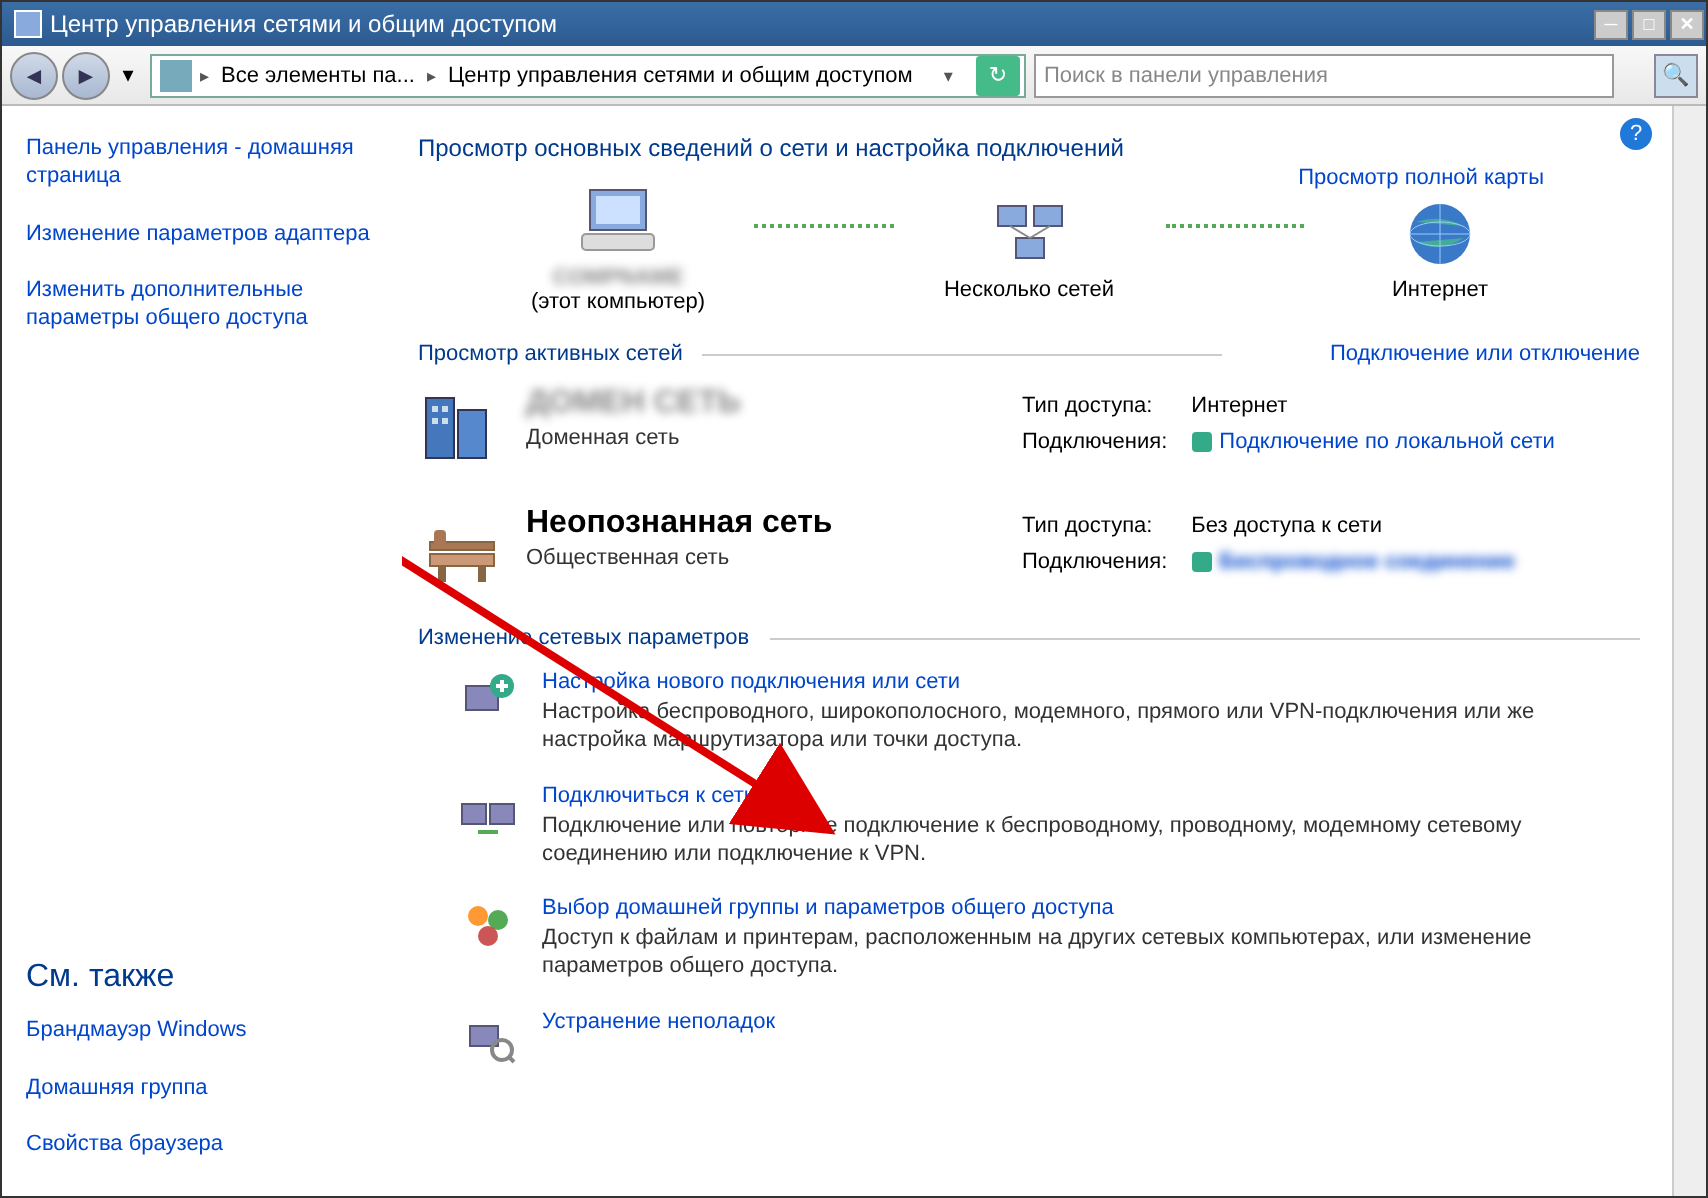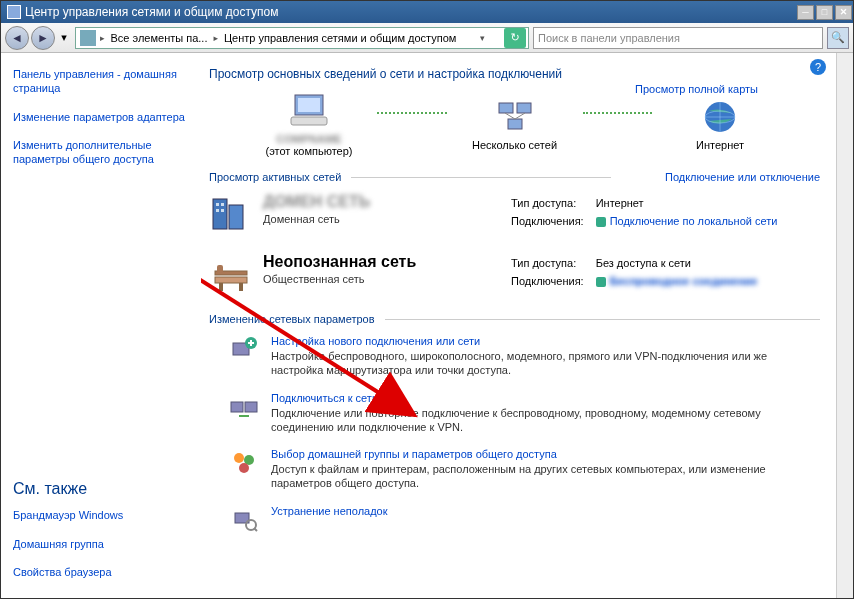--- a/index.html
+++ b/index.html
@@ -10,32 +10,32 @@
     .win-buttons { margin-left: auto; display: flex; }
     .win-btn { width: 17px; height: 15px; background: #ccc; border: 1px solid #888; margin: 2px 1px; display: flex; align-items: center; justify-content: center; font-size: 9px; font-weight: bold; cursor: pointer; }
     .toolbar { background: linear-gradient(#f8f8f8, #e8e8e8); height: 30px; border-bottom: 1px solid #bbb; display: flex; align-items: center; padding: 0 4px; }
     .navbtn { width: 24px; height: 24px; border-radius: 12px; background: linear-gradient(#d0d9e8, #a8b8d0); border: 1px solid #888; margin-right: 2px; display: flex; align-items: center; justify-content: center; cursor: pointer; color: #335; font-size: 12px; }
     .dropbtn { width: 14px; height: 24px; display: flex; align-items: center; justify-content: center; cursor: pointer; }
     .addressbar { flex: 1; height: 22px; background: #fff; border: 1px solid #7a9; margin: 0 4px; display: flex; align-items: center; padding: 0 2px; }
     .addr-icon { width: 16px; height: 16px; background: #7ab; margin: 0 2px; }
     .addr-seg { padding: 0 4px; cursor: pointer; font-size: 11px; }
     .addr-chev { font-size: 9px; color: #555; padding: 0 2px; }
     .refresh-btn { width: 22px; height: 20px; background: #4b8; border-radius: 2px; margin-left: auto; display: flex; align-items: center; justify-content: center; color: #fff; cursor: pointer; }
-    .searchbar { width: 290px; height: 22px; background: #fff; border: 1px solid #999; display: flex; align-items: center; padding: 0 4px; color: #888; margin-right: 4px; }
+    .searchbar { width: 290px; height: 22px; background: #fff; border: 1px solid #999; display: flex; align-items: center; padding: 0 4px; color: #888; margin-right: 20px; }
     .search-btn { width: 22px; height: 22px; background: #cde; border: 1px solid #889; display: flex; align-items: center; justify-content: center; cursor: pointer; }
     .content { flex: 1; display: flex; overflow: hidden; background: #fff; }
     .sidebar { width: 200px; padding: 14px 12px; border-right: none; }
     .sidebar-link { color: #0046cc; font-size: 11px; margin-bottom: 14px; cursor: pointer; line-height: 1.3; }
     .sidebar-sep { height: 200px; }
     .sidebar-hdr { color: #003a8c; font-size: 16px; margin-bottom: 10px; }
     .main { flex: 1; padding: 14px 16px 10px 8px; position: relative; overflow: hidden; }
     .help-icon { position: absolute; top: 6px; right: 10px; width: 16px; height: 16px; border-radius: 8px; background: #2078d8; color: #fff; font-size: 11px; display: flex; align-items: center; justify-content: center; cursor: pointer; }
     .heading { color: #003a8c; font-size: 12px; margin-bottom: 12px; font-weight: normal; }
     .network-diagram { display: flex; align-items: center; justify-content: center; gap: 8px; margin: 10px 40px 8px 40px; position: relative; }
-    .map-link { position: absolute; top: -10px; right: 22px; color: #0046cc; cursor: pointer; padding-left: 23px; }
+    .map-link { position: absolute; top: -10px; right: 8px; color: #0046cc; cursor: pointer; padding-left: 23px; }
     .node { display: flex; flex-direction: column; align-items: center; width: 120px; }
     .node-icon { width: 40px; height: 36px; margin-bottom: 4px; }
     .node-label { font-size: 11px; text-align: center; }
     .conn-line { flex: 1; height: 2px; border-top: 2px dotted #5a5; margin-bottom: 24px; }
     .section-hdr { display: flex; align-items: center; margin: 14px 0 10px 0; font-size: 11px; }
     .section-title { color: #003a8c; margin-right: 10px; }
     .section-rule { flex: 1; height: 1px; background: #ccc; }
     .section-link { color: #0046cc; cursor: pointer; margin-left: 10px; padding-left: 44px; }
     .net-row { display: flex; margin: 6px 0 16px 0; }
     .net-left { display: flex; width: 300px; }

